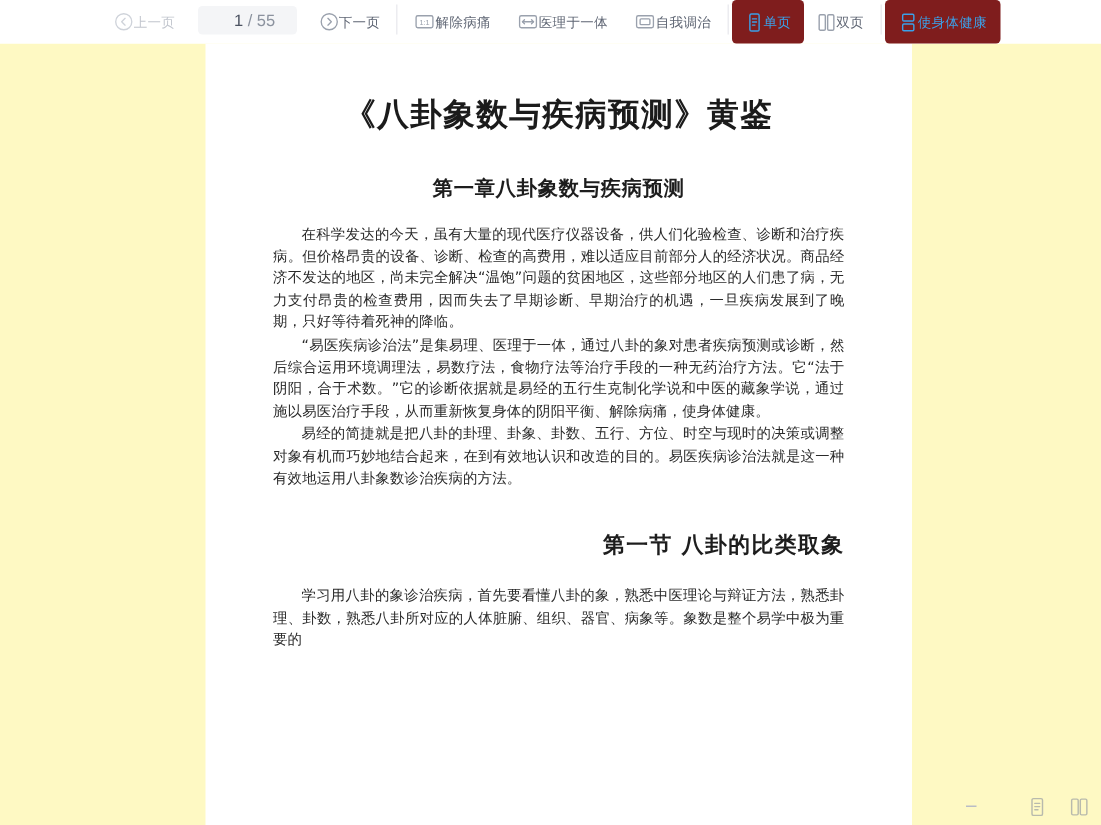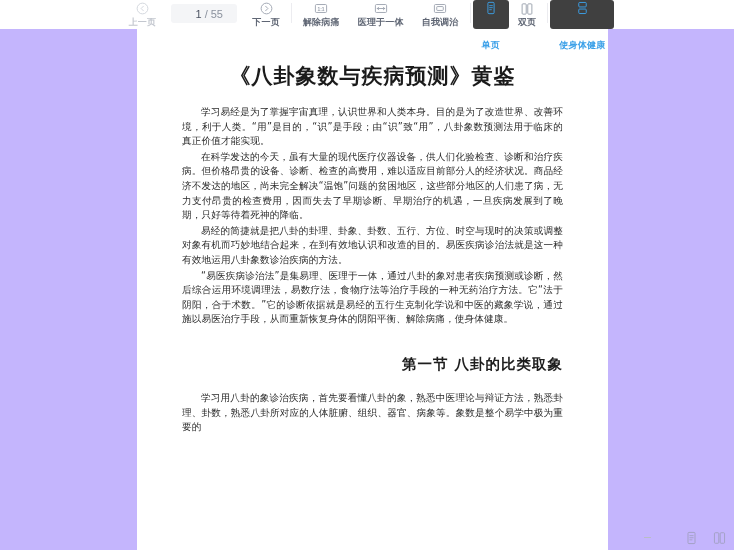--- a/index.html
+++ b/index.html
@@ -28,47 +28,46 @@
     box-sizing: border-box;
     z-index: 10;
   }
   .tb-inner {
     display: flex;
     align-items: flex-start;
     height: 29px;
   }
   .tb-btn {
     display: flex;
-    flex-direction: column;
+    flex-direction: row;
     align-items: center;
     justify-content: flex-start;
     padding: 1px 9px 0 9px;
     height: 29px;
     box-sizing: border-box;
     cursor: pointer;
     border-radius: 3px;
     position: relative;
-    font-weight: bold;
   }
   .tb-btn .ic {
     height: 15px;
     display: flex;
     align-items: center;
     justify-content: center;
     margin-bottom: 1px;
   }
   .tb-btn .lbl {
     font-size: 9px;
     line-height: 10px;
     color: #5f6674;
     white-space: nowrap;
     letter-spacing: 0.2px;
   }
   .tb-btn.disabled .lbl { color: #c3c7cf; }
-  .tb-btn.active { background: #404040; gap: 24px; }
+  .tb-btn.active { background: #7f1d1d; }
   .tb-btn.active .lbl { color: #3ba0e8; }
 
   .tb-sep {
     width: 1px;
     height: 20px;
     background: #ececf0;
     margin: 3px 2px 0 2px;
   }
 
   
@@ -103,21 +102,21 @@
   }
 
   svg { display: block; }
 
   
   .viewer {
     position: absolute;
     top: 29px; left: 0;
     width: 734px;
     height: 521px;
-    background: #c4b5fd;
+    background: #fef9c3;
     overflow: hidden;
   }
   .page-sheet {
     position: absolute;
     top: 0;
     left: 137px;
     width: 471px;
     min-height: 521px;
     background: #ffffff;
     box-sizing: border-box;
@@ -298,26 +297,26 @@
 
   </div>
 </div>
 
 <div class="viewer">
 
   <div class="page-sheet">
 
     <div class="doc-title">《八卦象数与疾病预测》黄鉴</div>
 
+    <div class="chapter-title">第一章八卦象数与疾病预测</div>
 
     <div class="body-block">
-      <p class="para">学习易经是为了掌握宇宙真理，认识世界和人类本身。目的是为了改造世界、改善环境，利于人类。“用”是目的，“识”是手段；由“识”致“用”，八卦象数预测法用于临床的真正价值才能实现。</p>
       <p class="para">在科学发达的今天，虽有大量的现代医疗仪器设备，供人们化验检查、诊断和治疗疾病。但价格昂贵的设备、诊断、检查的高费用，难以适应目前部分人的经济状况。商品经济不发达的地区，尚未完全解决“温饱”问题的贫困地区，这些部分地区的人们患了病，无力支付昂贵的检查费用，因而失去了早期诊断、早期治疗的机遇，一旦疾病发展到了晚期，只好等待着死神的降临。</p>
+      <p class="para">“易医疾病诊治法”是集易理、医理于一体，通过八卦的象对患者疾病预测或诊断，然后综合运用环境调理法，易数疗法，食物疗法等治疗手段的一种无药治疗方法。它“法于阴阳，合于术数。”它的诊断依据就是易经的五行生克制化学说和中医的藏象学说，通过施以易医治疗手段，从而重新恢复身体的阴阳平衡、解除病痛，使身体健康。</p>
       <p class="para">易经的简捷就是把八卦的卦理、卦象、卦数、五行、方位、时空与现时的决策或调整对象有机而巧妙地结合起来，在到有效地认识和改造的目的。易医疾病诊治法就是这一种有效地运用八卦象数诊治疾病的方法。</p>
-      <p class="para">“易医疾病诊治法”是集易理、医理于一体，通过八卦的象对患者疾病预测或诊断，然后综合运用环境调理法，易数疗法，食物疗法等治疗手段的一种无药治疗方法。它“法于阴阳，合于术数。”它的诊断依据就是易经的五行生克制化学说和中医的藏象学说，通过施以易医治疗手段，从而重新恢复身体的阴阳平衡、解除病痛，使身体健康。</p>
     </div>
 
     <div class="section-title">第一节  八卦的比类取象</div>
 
     <div class="body-block last-block">
       <p class="para">学习用八卦的象诊治疾病，首先要看懂八卦的象，熟悉中医理论与辩证方法，熟悉卦理、卦数，熟悉八卦所对应的人体脏腑、组织、器官、病象等。象数是整个易学中极为重要的</p>
     </div>
 
   </div>
 

